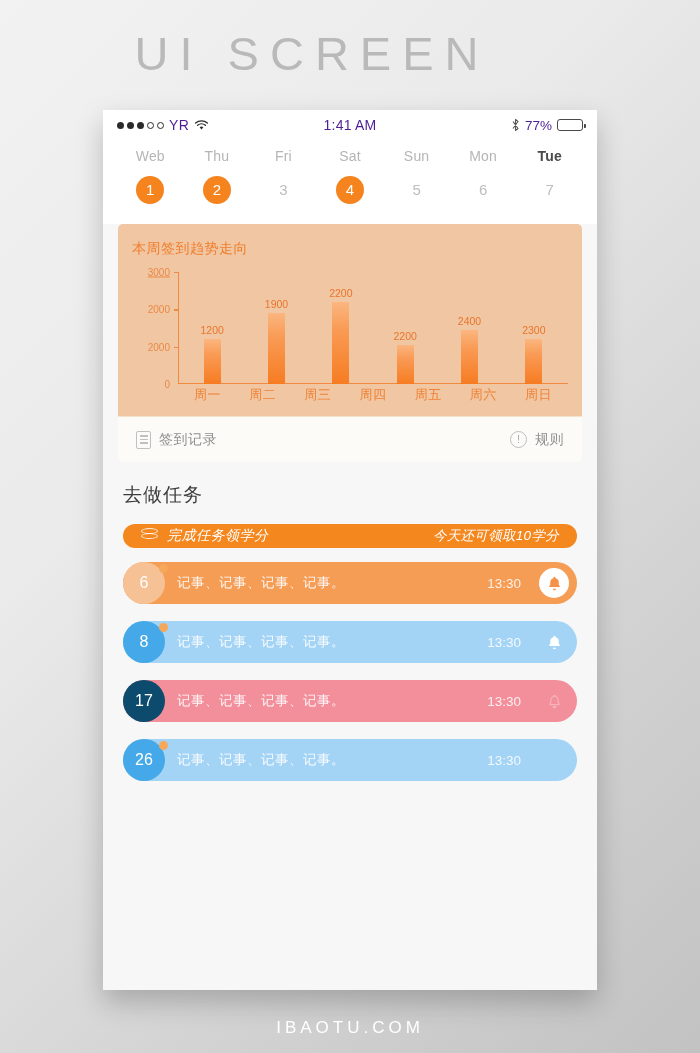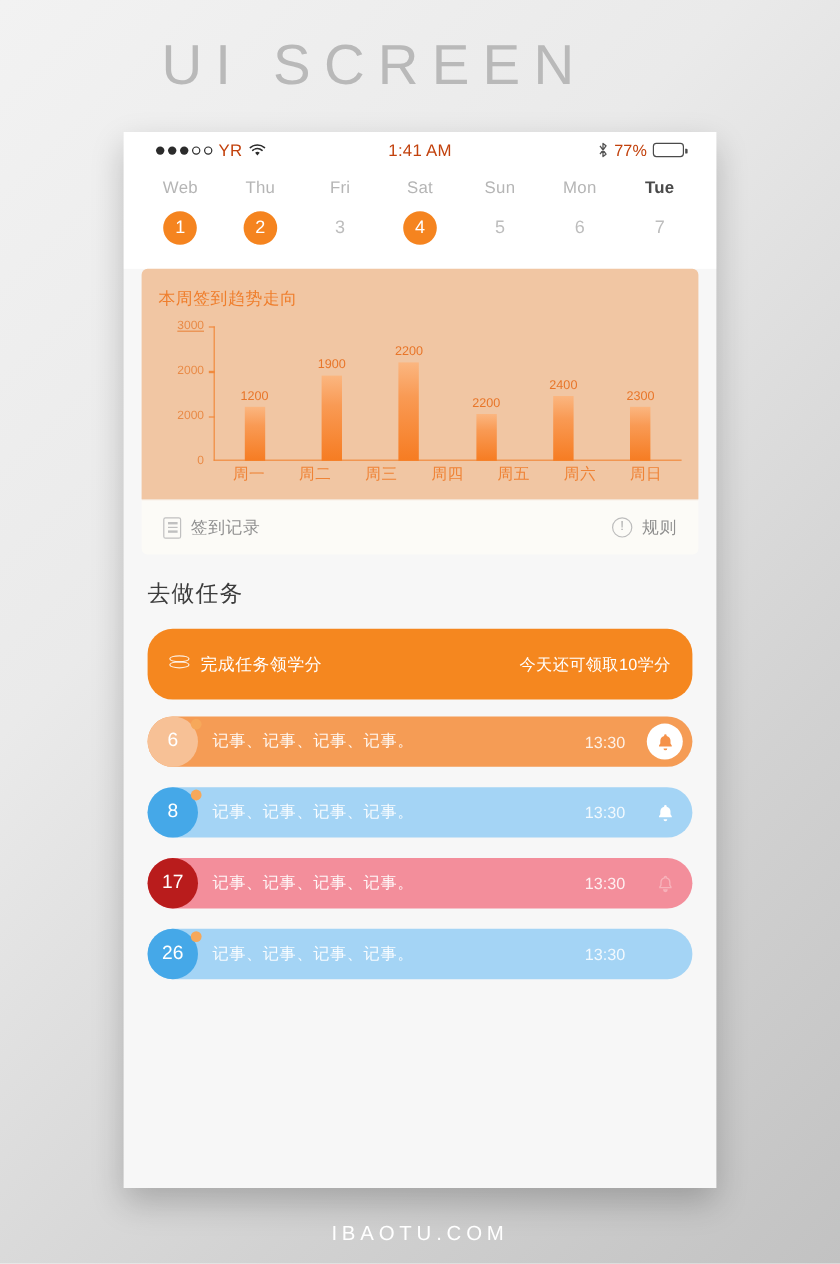--- a/index.html
+++ b/index.html
@@ -31,22 +31,22 @@
     position: absolute; left: 103px; top: 110px;
     width: 494px; height: 880px;
     background: #f7f7f7;
     box-shadow: 0 12px 26px rgba(0,0,0,.22);
     overflow: hidden;
   }
 
   
   .statusbar {
     height: 30px; background: #ffffff;
-    display: flex; align-items: center; padding: 0 27px;
-    font-size: 14px; color: #c2410c; position: relative;
+    display: flex; align-items: center; padding: 0 14px;
+    font-size: 14px; color: #4c1d95; position: relative;
   }
   .sb-left { display: flex; align-items: center; gap: 5px; }
   .dots { display: flex; gap: 3px; align-items: center; }
   .dot { width: 7px; height: 7px; border-radius: 50%; background: #2b2b2b; }
   .dot.hollow { background: transparent; border: 1px solid #2b2b2b; }
   .carrier { font-size: 14px; letter-spacing: .3px; }
   .sb-time {
     position: absolute; left: 0; width: 100%; text-align: center;
     font-size: 14px; font-weight: 400; letter-spacing: .2px;
   }
@@ -166,23 +166,23 @@
     width: 17px; height: 17px; border: 1.4px solid #bdbdbd; border-radius: 50%;
     display: flex; align-items: center; justify-content: center;
     font-size: 11px; color: #aaa; line-height: 1;
   }
 
   
   .tasks { padding: 20px 20px 0; }
   .tasks-title { font-size: 19px; color: #3c3c3c; letter-spacing: 1px; }
 
   .reward-btn {
-    margin-top: 16px; height: 59px; border-radius: 21px;
+    margin-top: 16px; height: 24px; border-radius: 21px;
     background: #f5871f; display: flex; align-items: center;
-    padding: 0 18px; cursor: pointer;
+    padding: 0 18px; cursor: pointer; font-style: italic;
   }
   .coin-icon {
     width: 17px; height: 16px; position: relative; margin-right: 9px;
   }
   .coin-icon i {
     position: absolute; left: 0; width: 17px; height: 6px;
     border: 1.3px solid rgba(255,255,255,.85); border-radius: 50%;
   }
   .coin-icon i:nth-child(1) { top: 0; }
   .coin-icon i:nth-child(2) { top: 5px; }
@@ -390,21 +390,21 @@
           <div class="task-text">记事、记事、记事、记事。</div>
           <div class="task-time">13:30</div>
           <div class="task-bell">
             <svg class="bell-svg" viewBox="0 0 24 24">
               <path fill="#ffffff" d="M12 2.6a1.5 1.5 0 0 1 1.5 1.5v.5a6 6 0 0 1 4.5 5.8v3.1l1.5 2.4v1.1H4.5v-1.1L6 13.5v-3.1a6 6 0 0 1 4.5-5.8v-.5A1.5 1.5 0 0 1 12 2.6z"></path>
               <path fill="#ffffff" d="M9.8 19.4h4.4a2.2 2.2 0 0 1-4.4 0z"></path>
             </svg>
           </div>
         </div>
         <div class="task-row" style="background: rgb(243, 142, 155);">
-          <div class="task-badge" style="background: #b91c1c; color: rgb(255, 255, 255);">17</div>
+          <div class="task-badge" style="background: #0c4a6e; color: rgb(255, 255, 255);">17</div>
           <div class="task-text">记事、记事、记事、记事。</div>
           <div class="task-time">13:30</div>
           <div class="task-bell">
             <svg class="bell-svg" viewBox="0 0 24 24">
               <path fill="none" stroke="#f7b3bb" stroke-width="1.6" d="M12 3.2a1 1 0 0 1 1 1v.8a5.5 5.5 0 0 1 4.2 5.3v3.2l1.3 2.2v.8H5.5v-.8l1.3-2.2v-3.2A5.5 5.5 0 0 1 11 5v-.8a1 1 0 0 1 1-1z"></path>
               <path fill="none" stroke="#f7b3bb" stroke-width="1.6" d="M10.1 19.1h3.8a1.9 1.9 0 0 1-3.8 0z"></path>
             </svg>
           </div>
         </div>
         <div class="task-row" style="background: rgb(164, 212, 245);">

